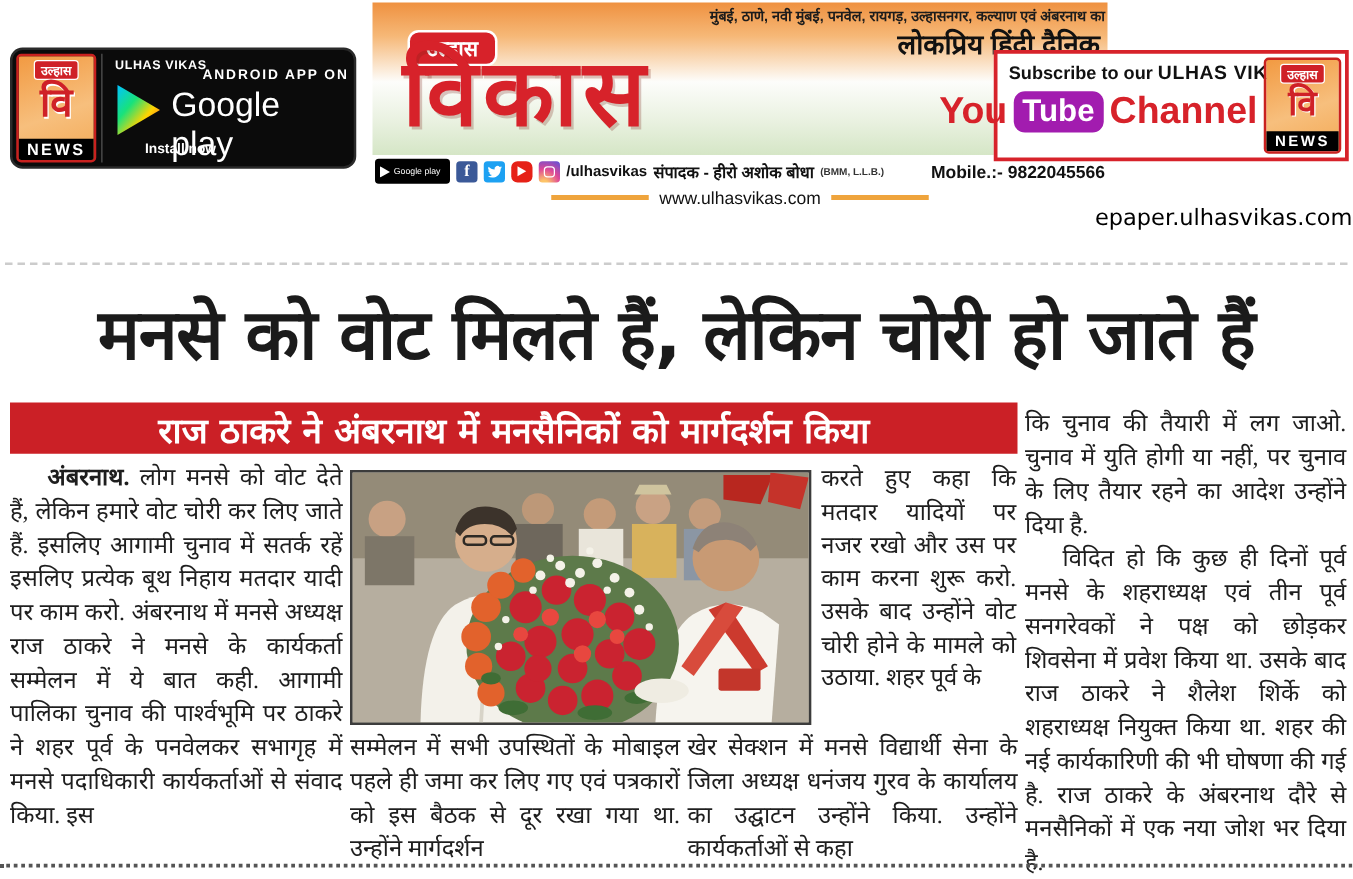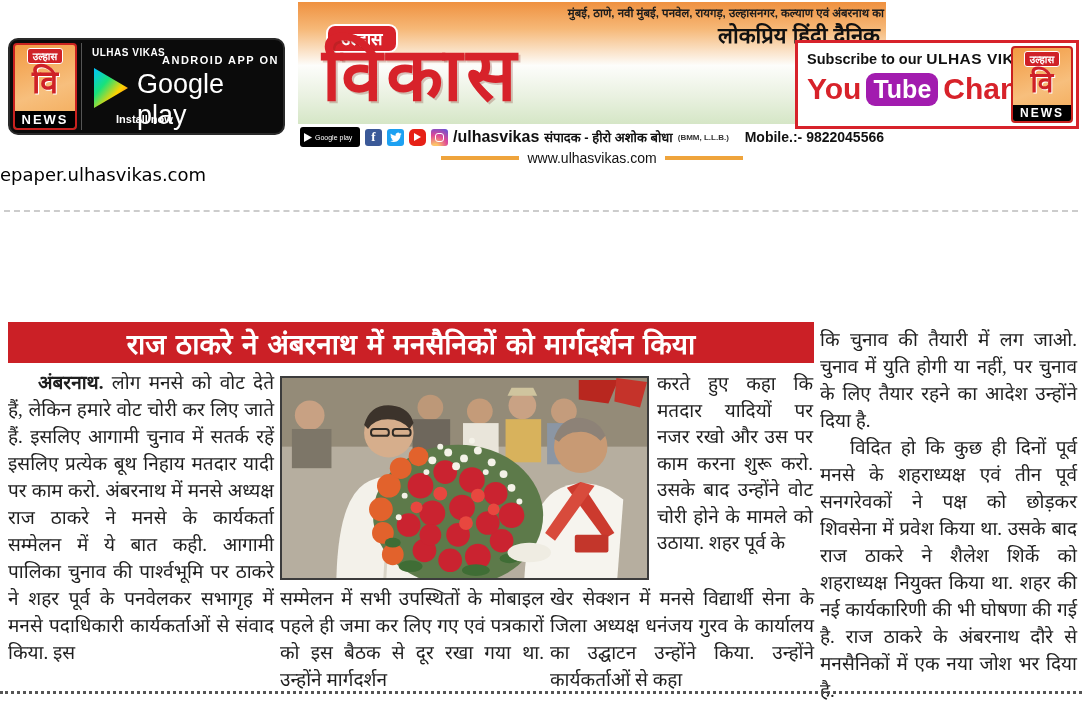--- a/index.html
+++ b/index.html
@@ -61,45 +61,45 @@
     display:flex; align-items:center; gap:3px; padding:0 4px; flex:0 0 auto;
   }
   .gp-mini .gp-mini-txt { font-size:7px; white-space:nowrap; }
   .soc-ic { width:17px; height:17px; border-radius:3px; flex:0 0 auto; display:flex; align-items:center; justify-content:center; }
   .soc-fb { background:#3b5998; color:#fff; font-weight:bold; font-size:13px; font-family:"Liberation Serif",serif; }
   .soc-tw { background:#1da1f2; }
   .soc-yt { background:#e62117; border-radius:5px; }
   .soc-ig { background:radial-gradient(circle at 25% 110%, #fdc468 15%, #df4996 55%, #5851db 100%); }
   .yt-tri { width:0; height:0; border-left:7px solid #fff; border-top:4.5px solid transparent; border-bottom:4.5px solid transparent; }
   .ig-ring { width:9px; height:9px; border:1.8px solid #fff; border-radius:3px; }
-  .mast-handle { font-size:16px; font-weight:bold; color:#111; white-space:nowrap; }
+  .mast-handle { font-size:12px; font-weight:bold; color:#111; white-space:nowrap; }
   .mast-editor { font-size:13px; font-weight:bold; color:#111; white-space:nowrap; }
   .mast-qual { font-size:8px; font-weight:bold; color:#333; }
   .mast-mobile { margin-left:auto; font-size:14px; font-weight:bold; color:#111; white-space:nowrap; }
   .mast-webrow { position:absolute; left:0; right:0; top:148px; display:flex; align-items:center; justify-content:center; gap:8px; }
   .web-line { width:78px; height:4px; background:#efa43c; }
   .mast-website { font-size:14px; font-weight:normal; color:#111; }
 
   
   .yt-badge {
     position:absolute; left:795px; top:40px; width:284px; height:89px; background:#fff;
     border:3px solid #d7222a; padding:5px 70px 5px 9px; cursor:pointer;
   }
   .yt-line1 { white-space:nowrap; color:#111; margin-top:2px; }
   .yt-sub { font-size:14.5px; font-weight:bold; }
   .yt-brand { font-size:15.5px; font-weight:bold; letter-spacing:.5px; }
-  .yt-line2 { display:flex; align-items:center; gap:5px; margin-top:4px; }
+  .yt-line2 { display:flex; align-items:center; gap:5px; margin-top:4px;justify-content:flex-end; }
   .yt-you, .yt-channel { color:#d7222a; font-weight:bold; font-size:30px; }
   .yt-tube { background:#a21caf; color:#fff; font-weight:bold; font-size:25px; padding:2px 7px; border-radius:9px; }
   .yt-badge .news-logo { position:absolute; right:3px; top:3px; bottom:3px; width:62px; }
   .yt-badge .news-logo .nl-letter { font-size:28px; }
   .yt-badge .news-logo .nl-news { font-size:12px; }
 
   
-  .date-block { position:absolute; left:0; top:164px; width:100%; text-align:left; color:#000;
+  .date-block { position:absolute; left:0; top:164px; width:100%; text-align:right; color:#000;
     font-family:"DejaVu Sans", sans-serif; }
   .date-block div { font-size:18px; line-height:22px; }
 
   .dash-top { position:absolute; left:4px; right:4px; top:210px; border-top:2px dashed #cccccc; }
 
   
   .headline {
     position:absolute; left:0; top:212px; width:1082px; height:106px;
     display:flex; align-items:center; justify-content:center;
     font-family:"DejaVu Sans", sans-serif; font-weight:bold; font-size:56px;
@@ -219,20 +219,21 @@
       <span class="nl-news">NEWS</span>
     </div>
   </div>
 
   <div class="date-block">
     <div>epaper.ulhasvikas.com</div>
   </div>
 
   <div class="dash-top"></div>
 
+  <div class="headline">मनसे को वोट मिलते हैं, लेकिन चोरी हो जाते हैं</div>
 
   <div class="subhead-bar">
     <span>राज ठाकरे ने अंबरनाथ में मनसैनिकों को मार्गदर्शन किया</span>
   </div>
 
   <div class="bodytxt col1">
     <span class="lead">अंबरनाथ.</span><span> लोग मनसे को वोट देते हैं, लेकिन हमारे वोट चोरी कर लिए जाते हैं. इसलिए आगामी चुनाव में सतर्क रहें इसलिए प्रत्येक बूथ निहाय मतदार यादी पर काम करो. अंबरनाथ में मनसे अध्यक्ष राज ठाकरे ने मनसे के कार्यकर्ता सम्मेलन में ये बात कही. आगामी पालिका चुनाव की पार्श्वभूमि पर ठाकरे ने शहर पूर्व के पनवेलकर सभागृह में मनसे पदाधिकारी कार्यकर्ताओं से संवाद किया. इस</span>
   </div>
 
   <div class="photo-frame">

